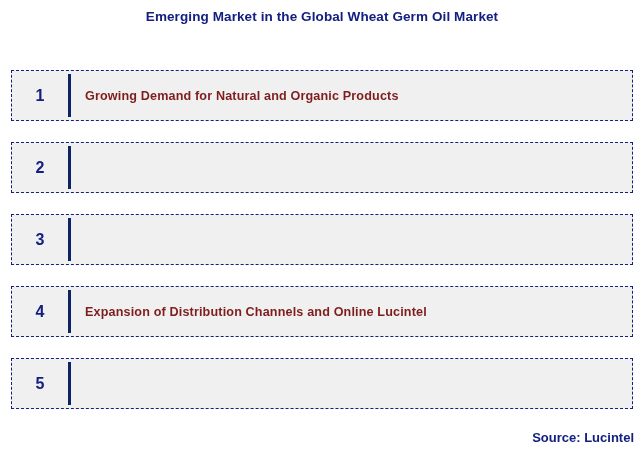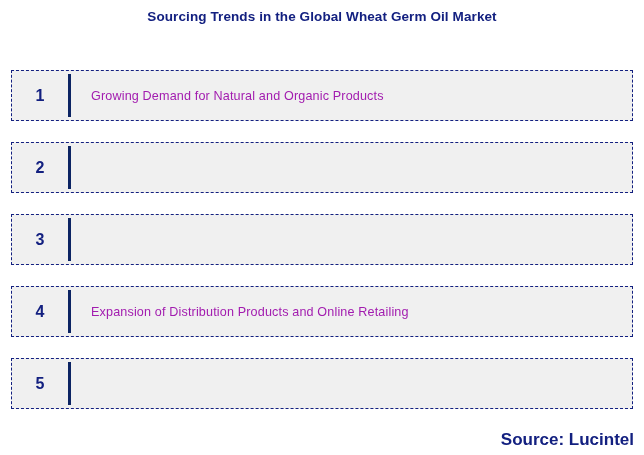--- a/index.html
+++ b/index.html
@@ -71,46 +71,46 @@
 
   .trend-divider {
     flex: 0 0 3px;
     width: 3px;
     height: 43px;
     background: #0c2463;
   }
 
   .trend-label {
     flex: 1 1 auto;
-    padding-left: 20px;
+    padding-left: 14px;
     font-size: 12.6px;
-    font-weight: normal;
-    color: #a21caf;
+    font-weight: bold;
+    color: #7f1d1d;
     letter-spacing: 0.15px;
     white-space: nowrap;
     overflow: hidden;
   }
 
   #source-note {
     position: absolute;
     right: 10px;
     top: 430px;
-    font-size: 17px;
+    font-size: 13px;
     font-weight: bold;
     color: #132080;
     text-align: left;
     white-space: nowrap;
   }
 </style>
 </head>
 <body>
 
 <div id="infographic">
 
-  <div id="chart-title">Sourcing Trends in the Global Wheat Germ Oil Market</div>
+  <div id="chart-title">Emerging Market in the Global Wheat Germ Oil Market</div>
 
   <div id="trend-list">
 
     <div class="trend-row">
       <div class="trend-number">1</div>
       <div class="trend-divider"></div>
       <div class="trend-label">Growing Demand for Natural and Organic Products</div>
     </div>
 
     <div class="trend-row">
@@ -119,21 +119,21 @@
     </div>
 
     <div class="trend-row">
       <div class="trend-number">3</div>
       <div class="trend-divider"></div>
     </div>
 
     <div class="trend-row">
       <div class="trend-number">4</div>
       <div class="trend-divider"></div>
-      <div class="trend-label">Expansion of Distribution Products and Online Retailing</div>
+      <div class="trend-label">Expansion of Distribution Channels and Online Lucintel</div>
     </div>
 
     <div class="trend-row">
       <div class="trend-number">5</div>
       <div class="trend-divider"></div>
     </div>
 
   </div>
 
   <div id="source-note">Source: Lucintel</div>

